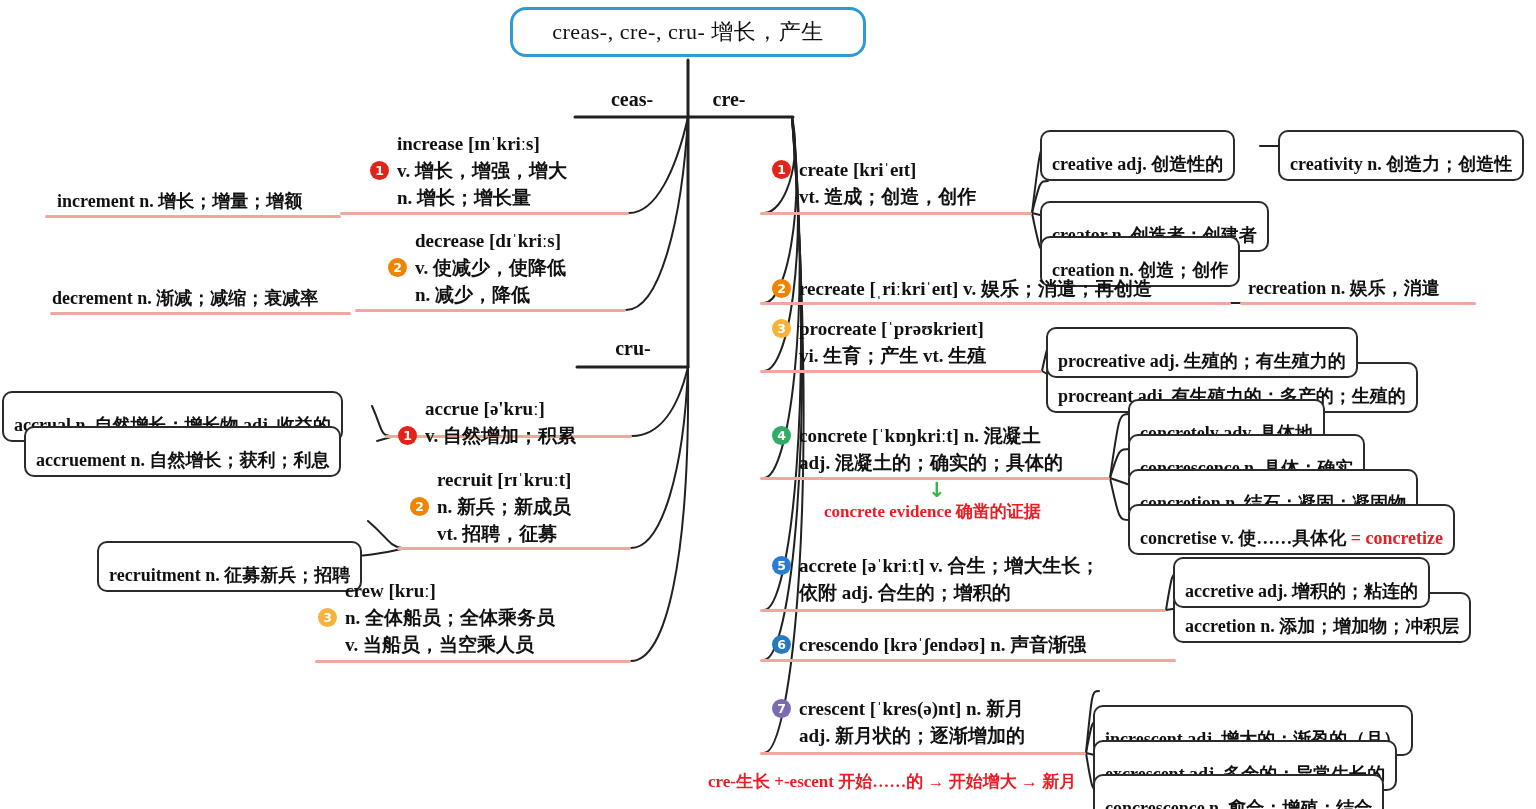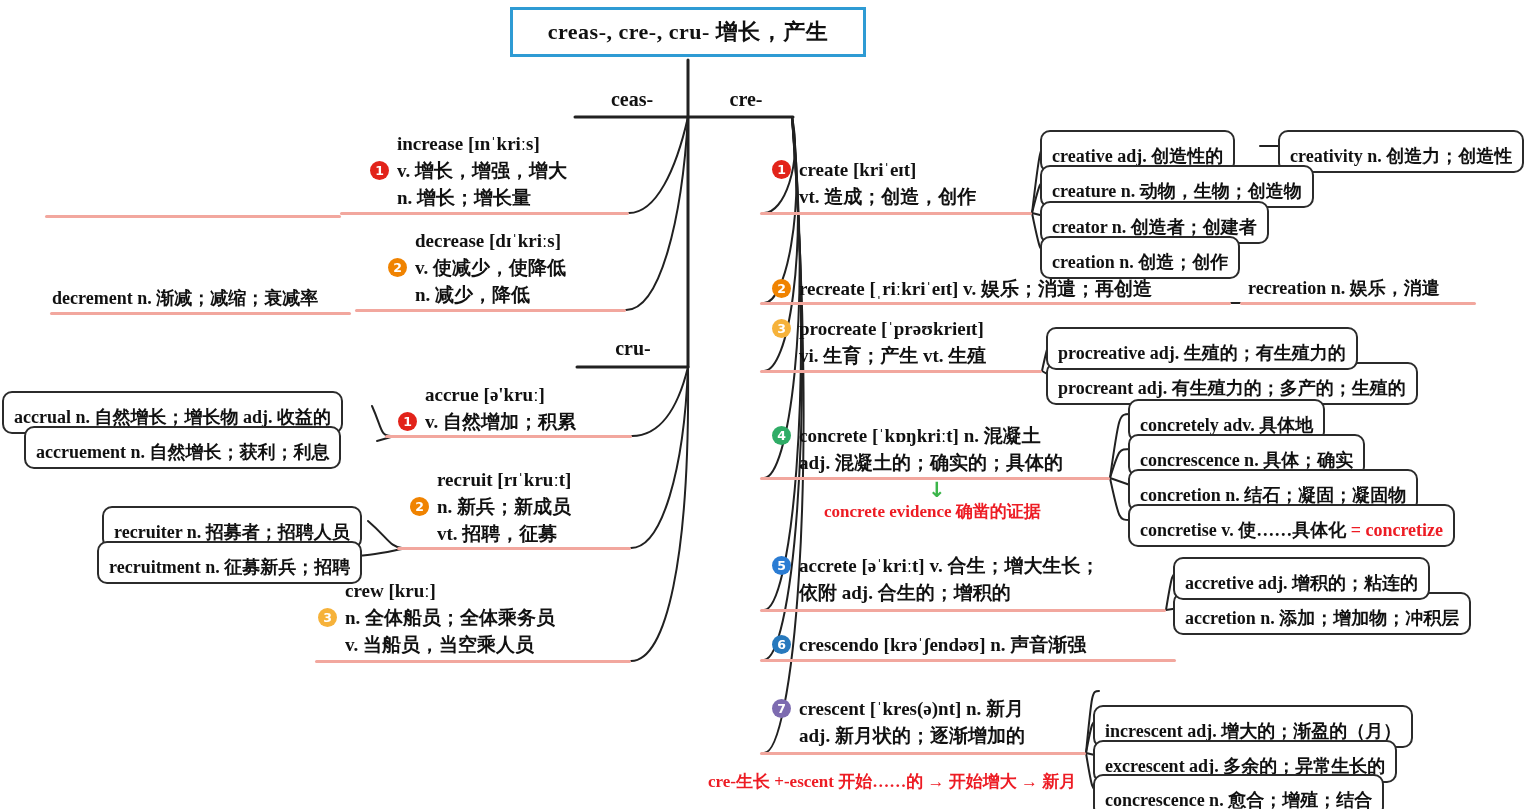--- a/index.html
+++ b/index.html
@@ -5,39 +5,39 @@
   * { margin:0; padding:0; box-sizing:border-box; }
   html,body { width:1536px; height:809px; }
   body {
     position:relative; background:#ffffff; overflow:hidden;
     font-family:"Liberation Serif","DejaVu Serif",serif; color:#111;
   }
   #canvas { position:absolute; left:0; top:0; width:1536px; height:809px; }
   #wires { position:absolute; left:0; top:0; pointer-events:none; }
   #title-box {
     position:absolute; left:510px; top:7px; width:356px; height:50px;
-    border:3px solid #2e9bd4; border-radius:0; background:#fff;
+    border:3px solid #2e9bd4; border-radius:16px; background:#fff;
     display:flex; align-items:center; justify-content:center;
-    font-size:22px; font-weight:700; letter-spacing:.5px; z-index:3;
+    font-size:22px; font-weight:400; letter-spacing:.5px; z-index:3;
   }
   .branch { position:absolute; font-size:20px; font-weight:700; text-align:center; z-index:3; }
   .entry { position:absolute; font-size:19px; font-weight:700; line-height:27px; white-space:nowrap; z-index:3; }
   .entry .indent { margin-left:27px; }
   .row { display:flex; align-items:center; }
   .badge {
     display:inline-flex; align-items:center; justify-content:center;
     width:19px; height:19px; border-radius:50%; color:#fff;
     font-size:12.5px; font-weight:700; font-family:"DejaVu Sans",sans-serif;
     margin-right:8px; flex:0 0 19px; line-height:19px;
   }
   .b1{background:#e2231a}.b2{background:#f08300}.b3{background:#f6b23a}.b4{background:#2fac66}
   .b5{background:#2b7cd3}.b6{background:#2779bd}.b7{background:#7d6bb0}
   .wbox {
     position:absolute; border:2px solid #2b2b2b; border-radius:10px;
-    padding:12px 10px 3px; font-size:18px; font-weight:700;
+    padding:20px 10px 3px; font-size:18px; font-weight:700;
     white-space:nowrap; background:#fff; z-index:3;
   }
   .plain { position:absolute; font-size:18px; font-weight:700; white-space:nowrap; z-index:3; }
   .uline { position:absolute; height:3px; background:#f2a79e; border-radius:2px; z-index:2; }
   .note { position:absolute; font-size:17px; font-weight:700; color:#ed1c24; white-space:nowrap; z-index:3; }
   .red { color:#ed1c24; }
   .arrow { position:absolute; color:#3bb54a; font-size:21px; font-weight:700;
     font-family:"DejaVu Sans",sans-serif; z-index:3; }
 </style>
 </head>
@@ -104,82 +104,81 @@
   <div class="uline" style="left:760px;top:477px;width:350px"></div>
   <div class="uline" style="left:760px;top:609px;width:406px"></div>
   <div class="uline" style="left:760px;top:659px;width:416px"></div>
   <div class="uline" style="left:760px;top:752px;width:326px"></div>
 
   <div id="title-box">
     <span>creas-, cre-, cru- 增长，产生</span>
   </div>
 
   <div class="branch" style="left:578px;top:88px;width:108px">ceas-</div>
-  <div class="branch" style="left:700px;top:88px;width:92px">cre-</div>
+  <div class="branch" style="left:683px;top:88px;width:92px">cre-</div>
   <div class="branch" style="left:578px;top:337px;width:110px">cru-</div>
 
   <div class="entry" style="left:370px;top:130px">
     <div class="indent">increase [ɪnˈkriːs]</div>
     <div class="row">
       <span class="badge b1">1</span>
       <span>v. 增长，增强，增大</span>
     </div>
     <div class="indent">n. 增长；增长量</div>
   </div>
+  <div class="plain" style="left:57px;top:189px">increment n. 增长；增量；增额</div>
 
   <div class="entry" style="left:388px;top:227px">
     <div class="indent">decrease [dɪˈkriːs]</div>
     <div class="row">
       <span class="badge b2">2</span>
       <span>v. 使减少，使降低</span>
     </div>
     <div class="indent">n. 减少，降低</div>
   </div>
   <div class="plain" style="left:52px;top:286px">decrement n. 渐减；减缩；衰减率</div>
 
-  <div class="entry" style="left:398px;top:381px">
+  <div class="entry" style="left:398px;top:395px">
     <div class="indent">accrue [ə'kruː]</div>
     <div class="row">
       <span class="badge b1">1</span>
       <span>v. 自然增加；积累</span>
     </div>
   </div>
   <div class="wbox" style="left:2px;top:391px">accrual n. 自然增长；增长物 adj. 收益的</div>
   <div class="wbox" style="left:24px;top:426px">accruement n. 自然增长；获利；利息</div>
 
   <div class="entry" style="left:410px;top:466px">
     <div class="indent">recruit [rɪˈkruːt]</div>
     <div class="row">
       <span class="badge b2">2</span>
       <span>n. 新兵；新成员</span>
     </div>
     <div class="indent">vt. 招聘，征募</div>
   </div>
-  <div class="wbox" style="left:102px;top:506px">recruiter n. 招募者；招聘人员</div>
   <div class="wbox" style="left:97px;top:541px">recruitment n. 征募新兵；招聘</div>
 
   <div class="entry" style="left:318px;top:577px">
     <div class="indent">crew [kruː]</div>
     <div class="row">
       <span class="badge b3">3</span>
       <span>n. 全体船员；全体乘务员</span>
     </div>
     <div class="indent">v. 当船员，当空乘人员</div>
   </div>
 
   <div class="entry" style="left:772px;top:156px">
     <div class="row">
       <span class="badge b1">1</span>
       <span>create [kriˈeɪt]</span>
     </div>
     <div class="indent">vt. 造成；创造，创作</div>
   </div>
   <div class="wbox" style="left:1040px;top:130px">creative adj. 创造性的</div>
   <div class="wbox" style="left:1278px;top:130px">creativity n. 创造力；创造性</div>
-  <div class="wbox" style="left:1040px;top:165px">creature n. 动物，生物；创造物</div>
   <div class="wbox" style="left:1040px;top:201px">creator n. 创造者；创建者</div>
   <div class="wbox" style="left:1040px;top:236px">creation n. 创造；创作</div>
 
   <div class="entry" style="left:772px;top:275px">
     <div class="row">
       <span class="badge b2">2</span>
       <span>recreate [ˌriːkriˈeɪt] v. 娱乐；消遣；再创造</span>
     </div>
   </div>
   <div class="plain" style="left:1248px;top:276px">recreation n. 娱乐，消遣</div>

